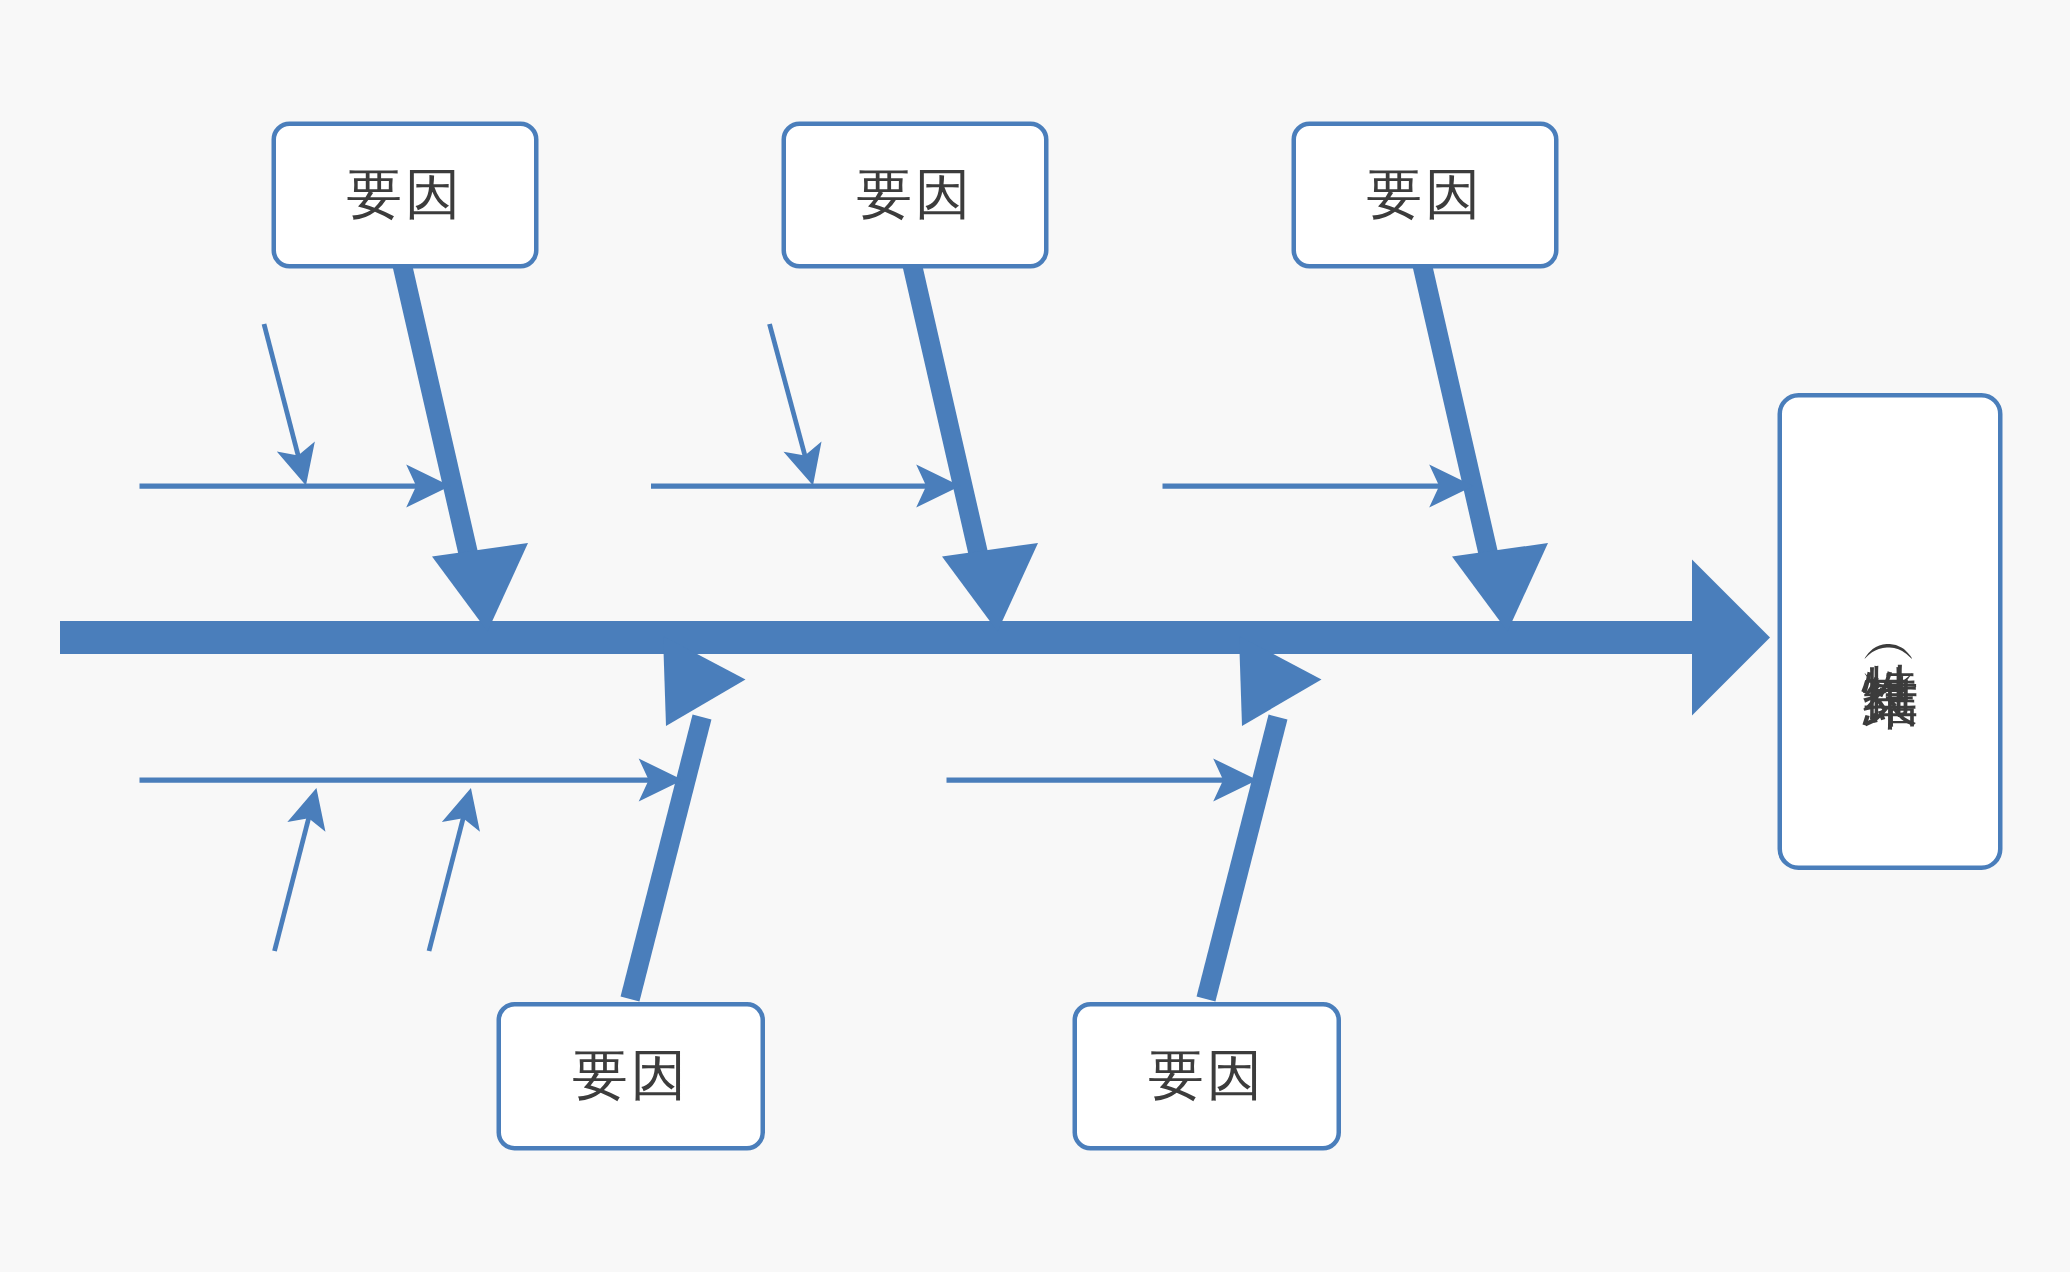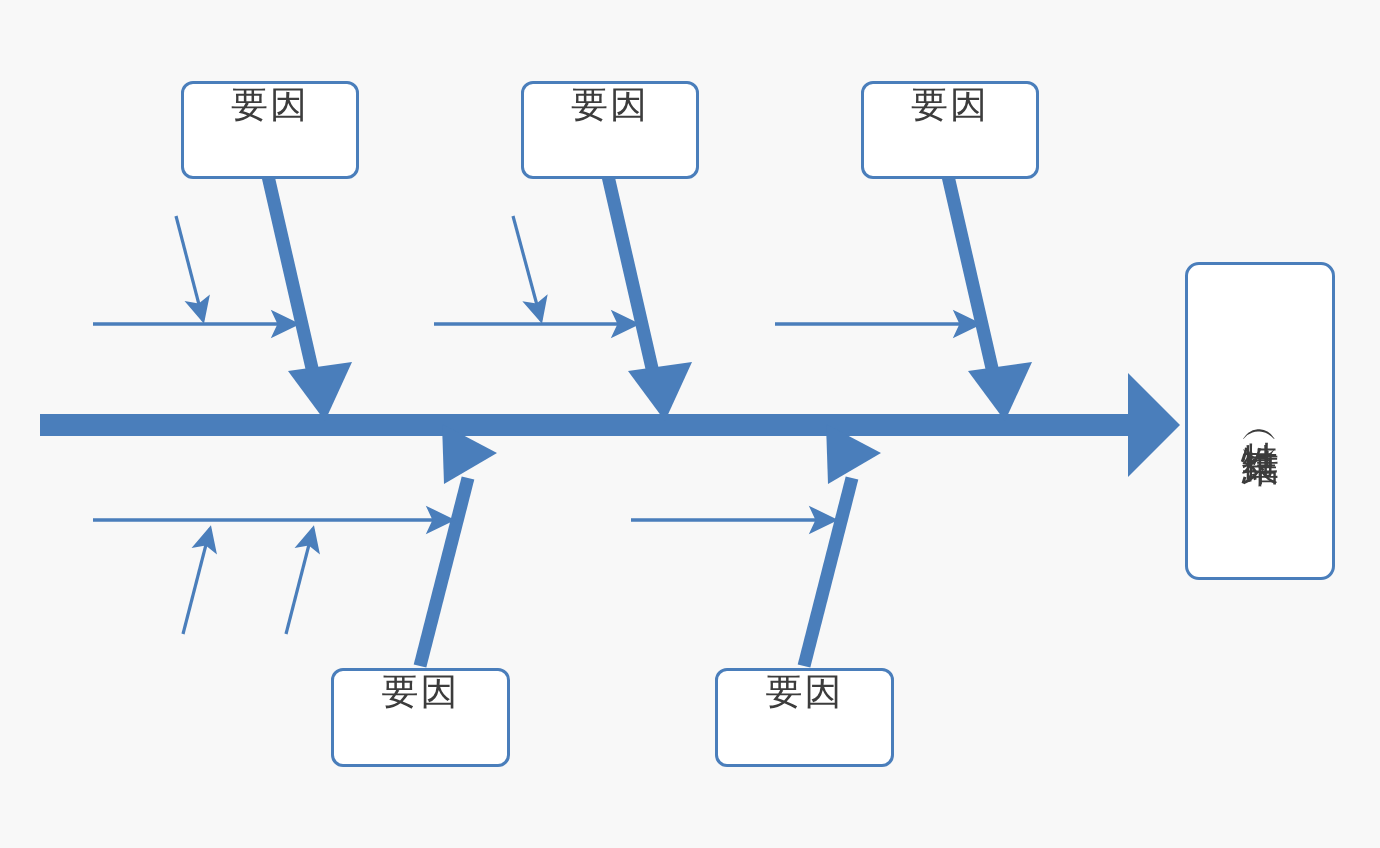--- a/index.html
+++ b/index.html
@@ -25,20 +25,21 @@
     width: 1380px;
     height: 848px;
   }
   .node-box {
     position: absolute;
     background: #ffffff;
     border: 3px solid #4a7ebb;
     border-radius: 12px;
     box-sizing: border-box;
     display: flex;
+    align-items: center;
     justify-content: center;
     z-index: 5;
   }
   .node-label {
     font-size: 37px;
     color: #3c3c3c;
     letter-spacing: 2px;
     line-height: 1.15;
     font-family: "DejaVu Sans", "Liberation Sans", sans-serif;
     user-select: none;

